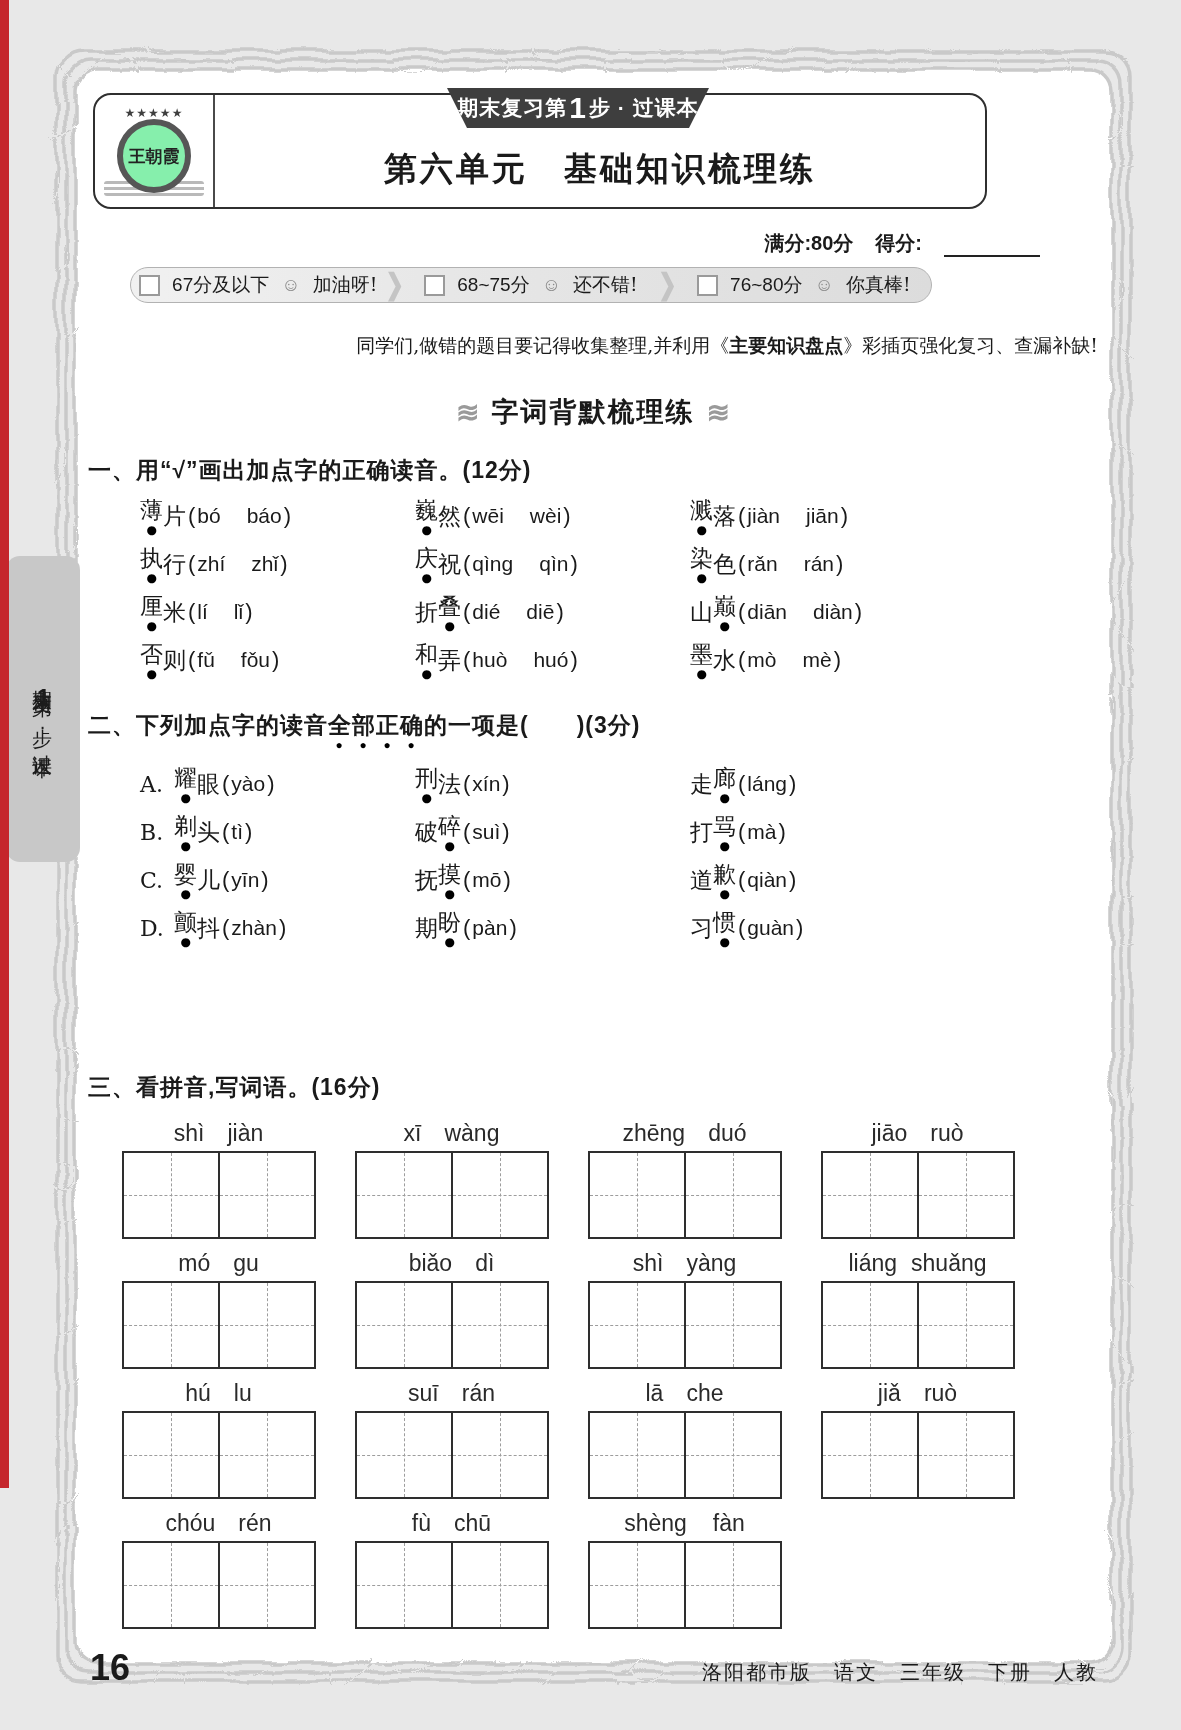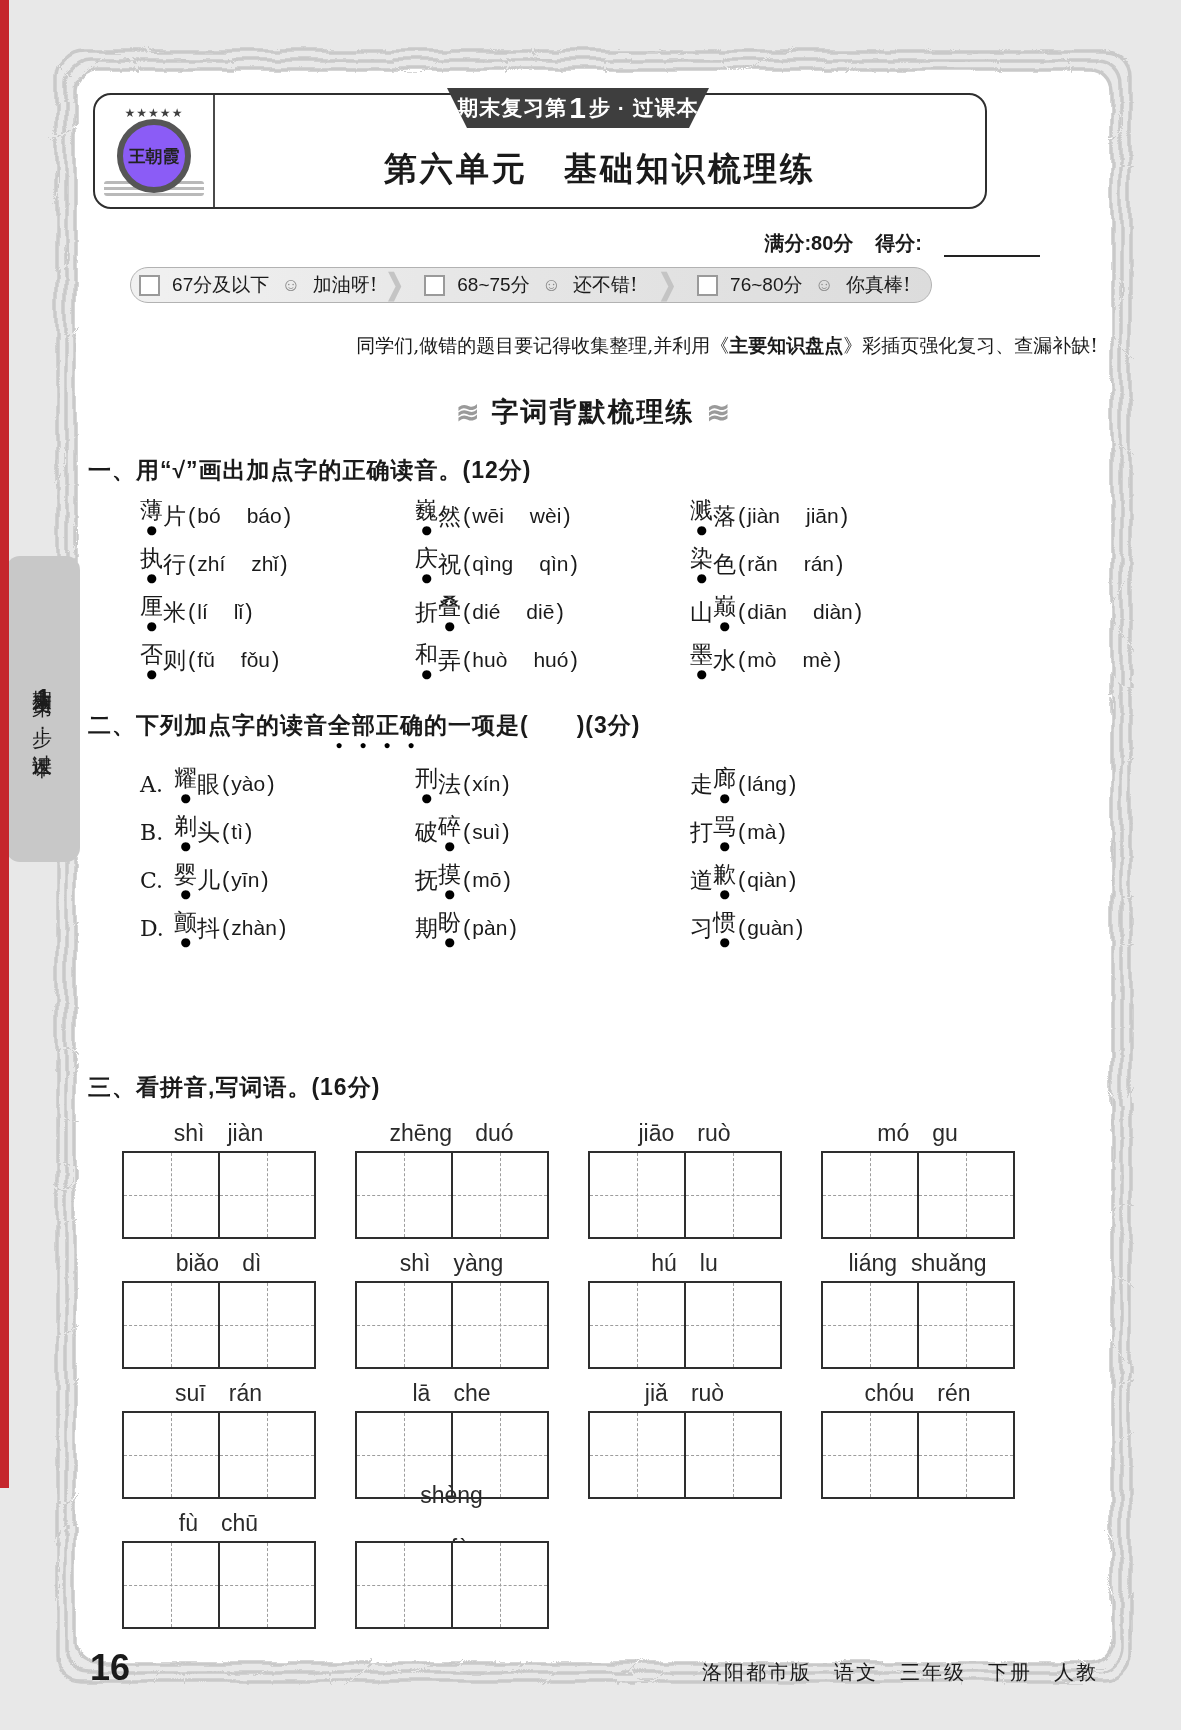--- a/index.html
+++ b/index.html
@@ -22,21 +22,21 @@
 
   
   .header-box{
     position:relative;margin-left:5px;margin-top:13px;width:890px;height:112px;
     border:2px solid #2f2f2f;border-radius:18px;display:flex;background:#fff;
   }
   .logo-cell{width:118px;border-right:2px solid #4a4a4a;display:flex;flex-direction:column;align-items:center;justify-content:center;padding-top:2px;}
   .logo-stars{font-size:12px;letter-spacing:1px;color:#3f3f3f;line-height:10px;}
   .logo-circle{
     width:62px;height:62px;border:6px solid #565656;border-radius:50%;
-    background:#8b5cf6;display:flex;align-items:center;justify-content:center;margin-top:1px;z-index:2;
+    background:#86efac;display:flex;align-items:center;justify-content:center;margin-top:1px;z-index:2;
   }
   .logo-circle span{font-family:"DejaVu Serif",serif;font-weight:bold;font-size:17px;color:#222;}
   .logo-waves{
     width:100px;height:15px;margin-top:-12px;border-radius:3px;
     background:repeating-linear-gradient(180deg,#b9b9b9 0 3px,#ffffff 3px 6px);
   }
   .title-cell{flex:1;position:relative;padding-left:31px;}
   .banner{
     position:absolute;left:352px;top:-7px;width:262px;height:40px;background:#3e3e3e;
     clip-path:polygon(0 0,100% 0,calc(100% - 20px) 100%,20px 100%);
@@ -408,20 +408,30 @@
           <span>shì</span>
           <span>jiàn</span>
         </div>
         <div class="wbox">
           <div class="wcell"></div>
           <div class="wcell"></div>
         </div>
       </div>
     <div class="q3-item">
         <div class="q3-py">
+          <span>xī</span>
+          <span>wàng</span>
+        </div>
+        <div class="wbox">
+          <div class="wcell"></div>
+          <div class="wcell"></div>
+        </div>
+      </div>
+    <div class="q3-item">
+        <div class="q3-py">
           <span>zhēng</span>
           <span>duó</span>
         </div>
         <div class="wbox">
           <div class="wcell"></div>
           <div class="wcell"></div>
         </div>
       </div>
     <div class="q3-item">
         <div class="q3-py">
@@ -450,48 +460,48 @@
         </div>
         <div class="wbox">
           <div class="wcell"></div>
           <div class="wcell"></div>
         </div>
       </div>
     <div class="q3-item">
         <div class="q3-py">
           <span>shì</span>
           <span>yàng</span>
-        </div>
-        <div class="wbox">
-          <div class="wcell"></div>
-          <div class="wcell"></div>
-        </div>
-      </div>
-    <div class="q3-item">
-        <div class="q3-py">
-          <span>hú</span>
-          <span>lu</span>
         </div>
         <div class="wbox">
           <div class="wcell"></div>
           <div class="wcell"></div>
         </div>
       </div>
     <div class="q3-item">
         <div class="q3-py" style="gap:14px;">
           <span>liáng</span>
           <span>shuǎng</span>
         </div>
         <div class="wbox">
           <div class="wcell"></div>
           <div class="wcell"></div>
         </div>
       </div>
     <div class="q3-item">
         <div class="q3-py">
+          <span>hú</span>
+          <span>lu</span>
+        </div>
+        <div class="wbox">
+          <div class="wcell"></div>
+          <div class="wcell"></div>
+        </div>
+      </div>
+    <div class="q3-item">
+        <div class="q3-py">
           <span>suī</span>
           <span>rán</span>
         </div>
         <div class="wbox">
           <div class="wcell"></div>
           <div class="wcell"></div>
         </div>
       </div>
     <div class="q3-item">
         <div class="q3-py">
@@ -527,21 +537,21 @@
         <div class="q3-py">
           <span>fù</span>
           <span>chū</span>
         </div>
         <div class="wbox">
           <div class="wcell"></div>
           <div class="wcell"></div>
         </div>
       </div>
     <div class="q3-item">
-        <div class="q3-py" style="gap:26px;flex-direction:column;">
+        <div class="q3-py" style="gap:26px;">
           <span>shèng</span>
           <span>fàn</span>
         </div>
         <div class="wbox">
           <div class="wcell"></div>
           <div class="wcell"></div>
         </div>
       </div>
   </div>
 

